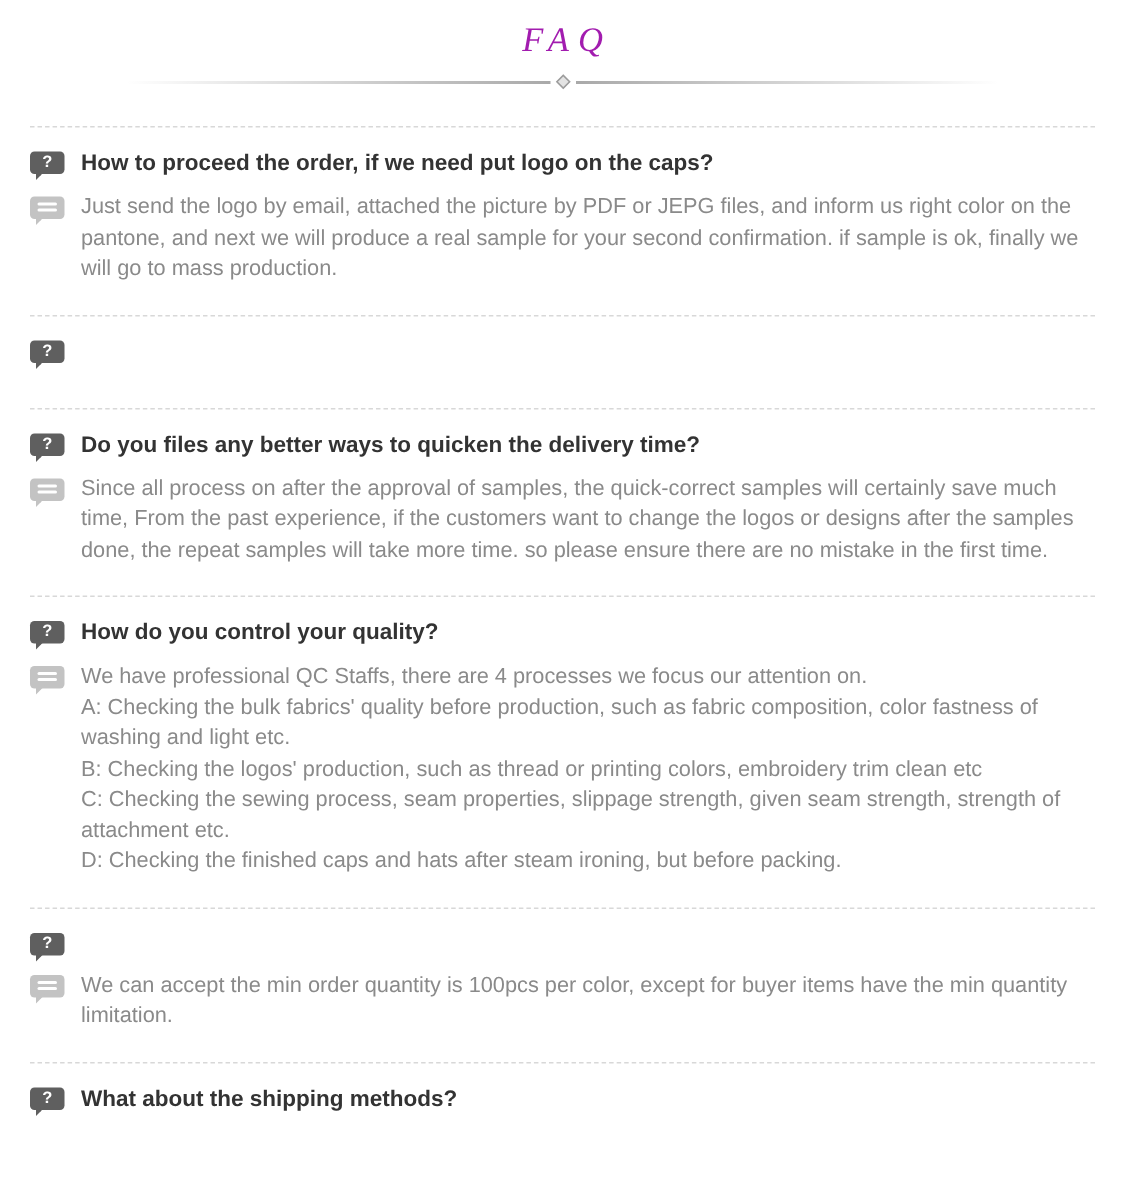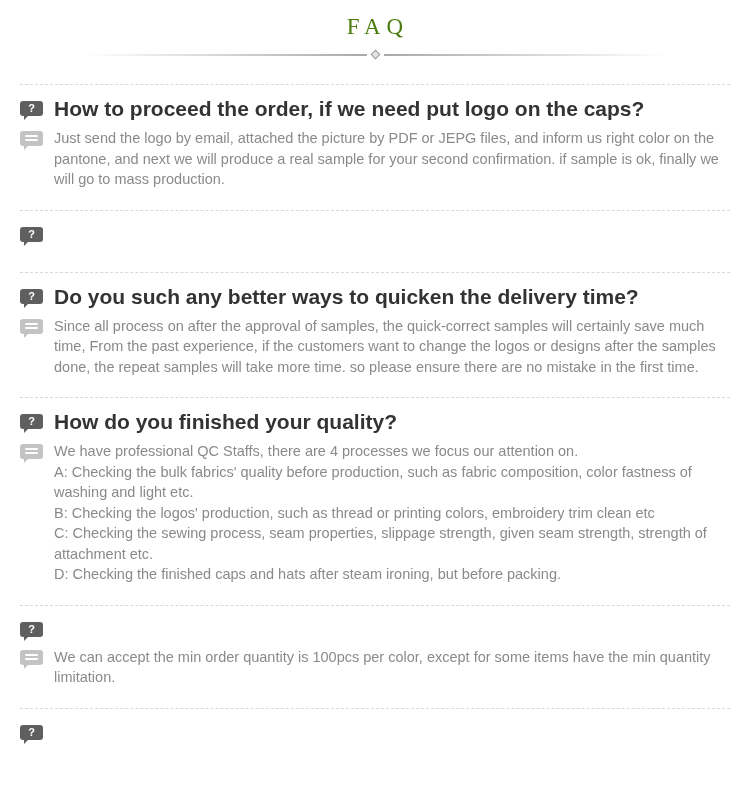--- a/index.html
+++ b/index.html
@@ -11,23 +11,24 @@
   }
   .page { padding: 14px 20px 20px; }
 
   
   .faq-header { text-align: center; }
   .faq-title {
     font-family: "Liberation Serif", serif;
     font-weight: normal;
     font-size: 23px;
     letter-spacing: 6px;
-    color: #4d7c0f;
+    color: #a21caf;
     display: inline-block;
     padding-left: 6px; 
+    font-style: italic;
   }
   .divider {
     display: flex;
     align-items: center;
     margin: 9px 64px 0 64px;
     height: 11px;
   }
   .divider .line { flex: 1; height: 2px; }
   .divider .line.left  { background: linear-gradient(to right, rgba(190,190,190,0), #a9a9a9); }
   .divider .line.right { background: linear-gradient(to left,  rgba(190,190,190,0), #a9a9a9); }
@@ -80,21 +81,21 @@
   .a-bubble .lines {
     position: absolute;
     left: 5px; right: 5px; top: 4px;
     height: 2px;
     background: #ffffff;
     box-shadow: 0 4px 0 #ffffff;
     border-radius: 1px;
   }
 
   .q-text {
-    font-size: 21px;
+    font-size: 15px;
     font-weight: bold;
     color: #333333;
     line-height: 18px;
     padding-top: 0;
     text-align: right;
   }
   .a-text {
     font-size: 14.5px;
     color: #8a8a8a;
     line-height: 20.5px;
@@ -133,34 +134,34 @@
 
     <div class="faq-item">
       <div class="q-row">
         <span class="bubble q-bubble">?</span>
       </div>
     </div>
 
     <div class="faq-item">
       <div class="q-row">
         <span class="bubble q-bubble">?</span>
-        <div class="q-text">Do you such any better ways to quicken the delivery time?</div>
+        <div class="q-text">Do you files any better ways to quicken the delivery time?</div>
       </div>
       <div class="a-row">
         <span class="bubble a-bubble">
             <span class="lines"></span>
           </span>
         <div class="a-text">Since all process on after the approval of samples, the quick-correct samples will certainly save much time, From the past experience, if the customers want to change the logos or designs after the samples done, the repeat samples will take more time. so please ensure there are no mistake in the first time.</div>
       </div>
     </div>
 
     <div class="faq-item">
       <div class="q-row">
         <span class="bubble q-bubble">?</span>
-        <div class="q-text">How do you finished your quality?</div>
+        <div class="q-text">How do you control your quality?</div>
       </div>
       <div class="a-row">
         <span class="bubble a-bubble">
             <span class="lines"></span>
           </span>
         <div class="a-text">We have professional QC Staffs, there are 4 processes we focus our attention on.
 A: Checking the bulk fabrics' quality before production, such as fabric composition, color fastness of washing and light etc.
 B: Checking the logos' production, such as thread or printing colors, embroidery trim clean etc
 C: Checking the sewing process, seam properties, slippage strength, given seam strength, strength of attachment etc.
 D: Checking the finished caps and hats after steam ironing, but before packing.</div>
@@ -168,25 +169,26 @@
     </div>
 
     <div class="faq-item">
       <div class="q-row">
         <span class="bubble q-bubble">?</span>
       </div>
       <div class="a-row">
         <span class="bubble a-bubble">
             <span class="lines"></span>
           </span>
-        <div class="a-text">We can accept the min order quantity is 100pcs per color, except for some items have the min quantity limitation.</div>
+        <div class="a-text">We can accept the min order quantity is 100pcs per color, except for buyer items have the min quantity limitation.</div>
       </div>
     </div>
 
     <div class="faq-item">
       <div class="q-row">
         <span class="bubble q-bubble">?</span>
+        <div class="q-text">What about the shipping methods?</div>
       </div>
 
     </div>
 
   </div>
 </div>
 
 </body></html>

